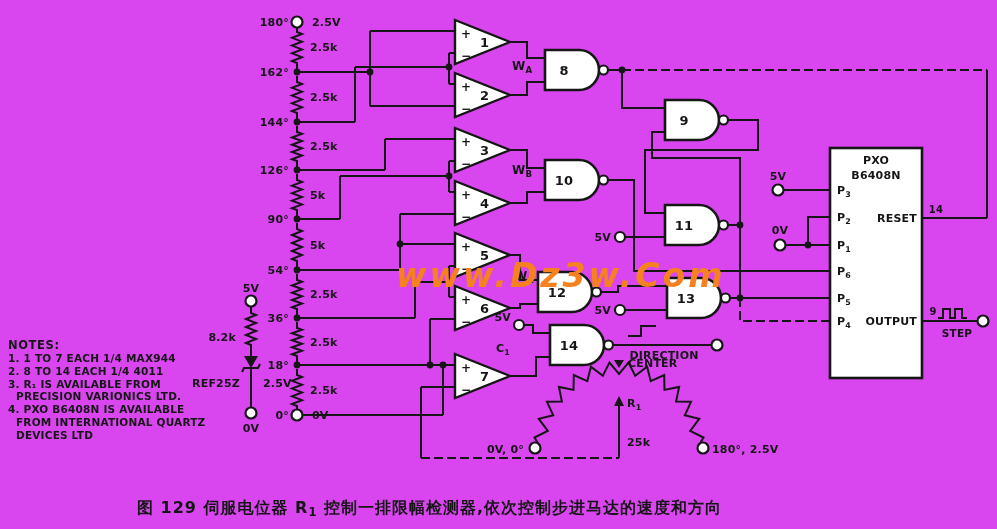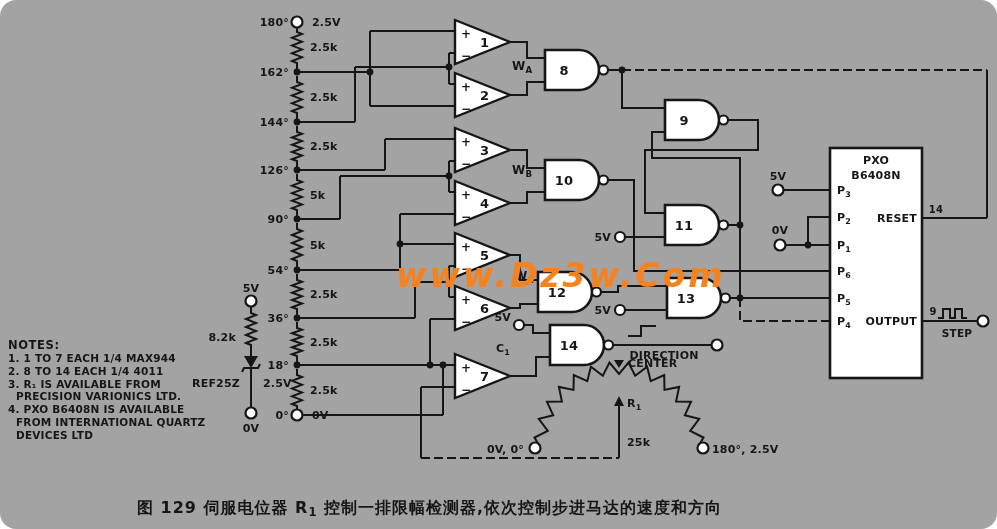--- a/index.html
+++ b/index.html
@@ -1,16 +1,16 @@
 <!DOCTYPE html>
 <html><head>
 <meta charset="utf-8">
 <style>
   html,body{margin:0;padding:0;background:#ffffff;}
-  #stage{position:relative;width:997px;height:529px;background:#a3a3a3;overflow:hidden;border-radius:16px;}
+  #stage{position:relative;width:997px;height:529px;background:#d946ef;overflow:hidden;}
   svg{display:block;}
   text{font-family:"DejaVu Sans","Liberation Sans",sans-serif;}
 </style>
 </head>
 <body>
 
 <div id="stage">
   <svg id="cir" width="997" height="529" viewBox="0 0 997 529">
       <polyline points="297,72 370,72" fill="none" stroke="#161616" stroke-width="2"></polyline>
       <polyline points="370,31 370,106" fill="none" stroke="#161616" stroke-width="2"></polyline>

